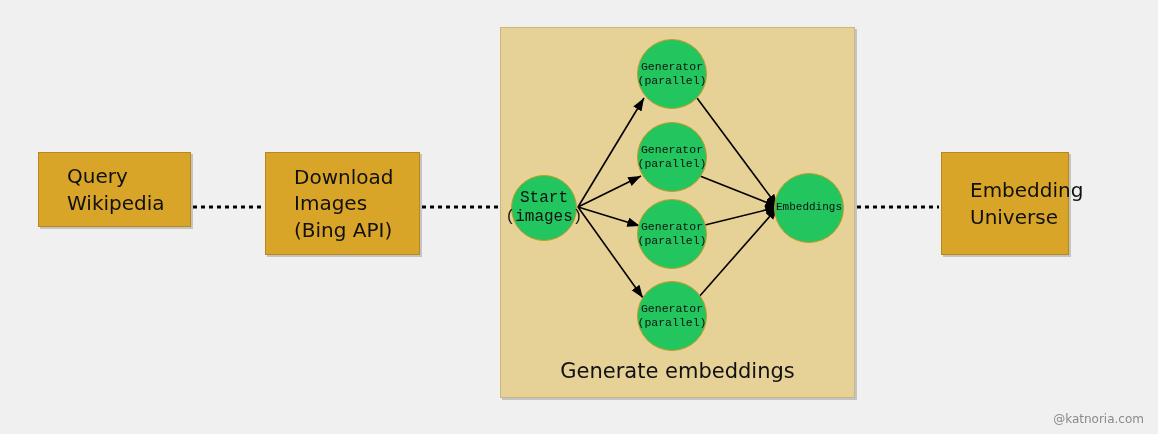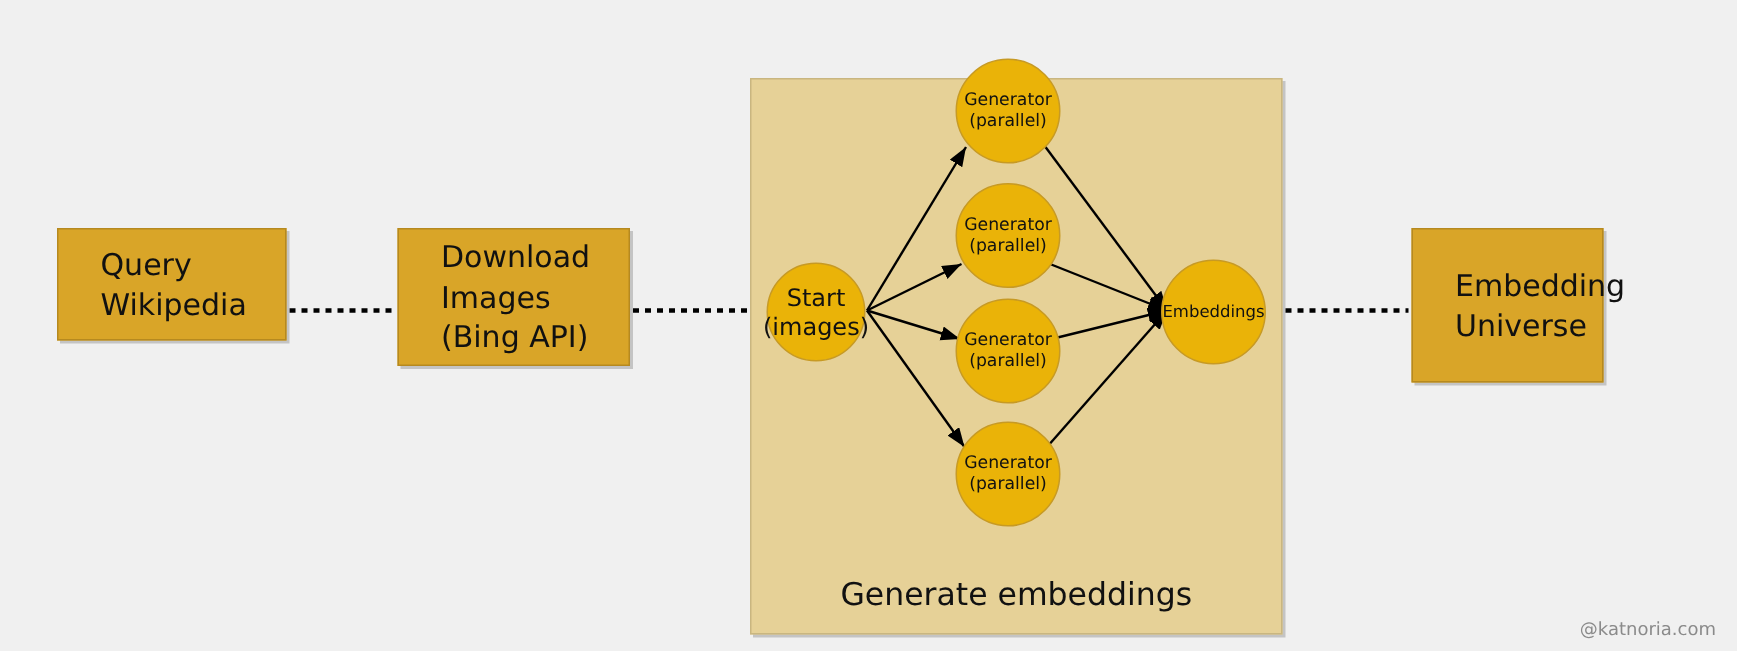--- a/index.html
+++ b/index.html
@@ -36,42 +36,42 @@
     line-height: 1.33;
     padding-left: 28px;
     white-space: pre-line;
   }
   .group-panel {
     position: absolute;
     box-sizing: border-box;
     background: #e6d197;
     border: 1px solid #c9b680;
     box-shadow: 2px 2px 0 0 rgba(160,160,160,0.55);
-    margin-top: 25px;
   }
   .group-title {
     position: absolute;
     width: 100%;
     text-align: center;
     color: #111111;
     font-size: 21px;
   }
   .node {
     position: absolute;
     border-radius: 50%;
-    background: #eab308;
+    background: #22c55e;
     border: 1px solid #c79a24;
     display: flex;
     flex-direction: column;
     align-items: center;
     justify-content: center;
     color: #111111;
     text-align: center;
     line-height: 1.2;
     z-index: 3;
+    font-family: Liberation Mono, monospace;
   }
   .node-gen { font-size: 11.5px; }
   .node-start { font-size: 16px; }
   .node-emb { font-size: 11px; }
   .watermark {
     position: absolute;
     right: 14px;
     bottom: 8px;
     color: #8a8a8a;
     font-size: 12px;
@@ -105,21 +105,21 @@
         <line x1="697" y1="98" x2="778" y2="207" stroke="#000000" stroke-width="1.6" marker-end="url(#arrow)"></line>
         <line x1="700" y1="176" x2="778" y2="207" stroke="#000000" stroke-width="1.6" marker-end="url(#arrow)"></line>
         <line x1="701" y1="226" x2="778" y2="207" stroke="#000000" stroke-width="1.6" marker-end="url(#arrow)"></line>
         <line x1="698" y1="298" x2="778" y2="207" stroke="#000000" stroke-width="1.6" marker-end="url(#arrow)"></line>
       </g>
   </svg>
 
   <div id="stage-layer">
       <div class="stage-box" style="left: 38px; top: 152px; width: 153px; height: 75px;">Query
 Wikipedia</div>
-      <div class="stage-box" style="left: 265px; top: 152px; width: 155px; height: 92px;">Download
+      <div class="stage-box" style="left: 265px; top: 152px; width: 155px; height: 103px;">Download
 Images
 (Bing API)</div>
       <div class="stage-box" style="left: 941px; top: 152px; width: 128px; height: 103px;">Embedding
 Universe</div>
     </div>
   <div id="node-layer">
       <div class="node node-start" style="left: 511px; top: 175px; width: 64px; height: 64px;">
         <span>Start</span>
         <span>(images)</span>
       </div>

